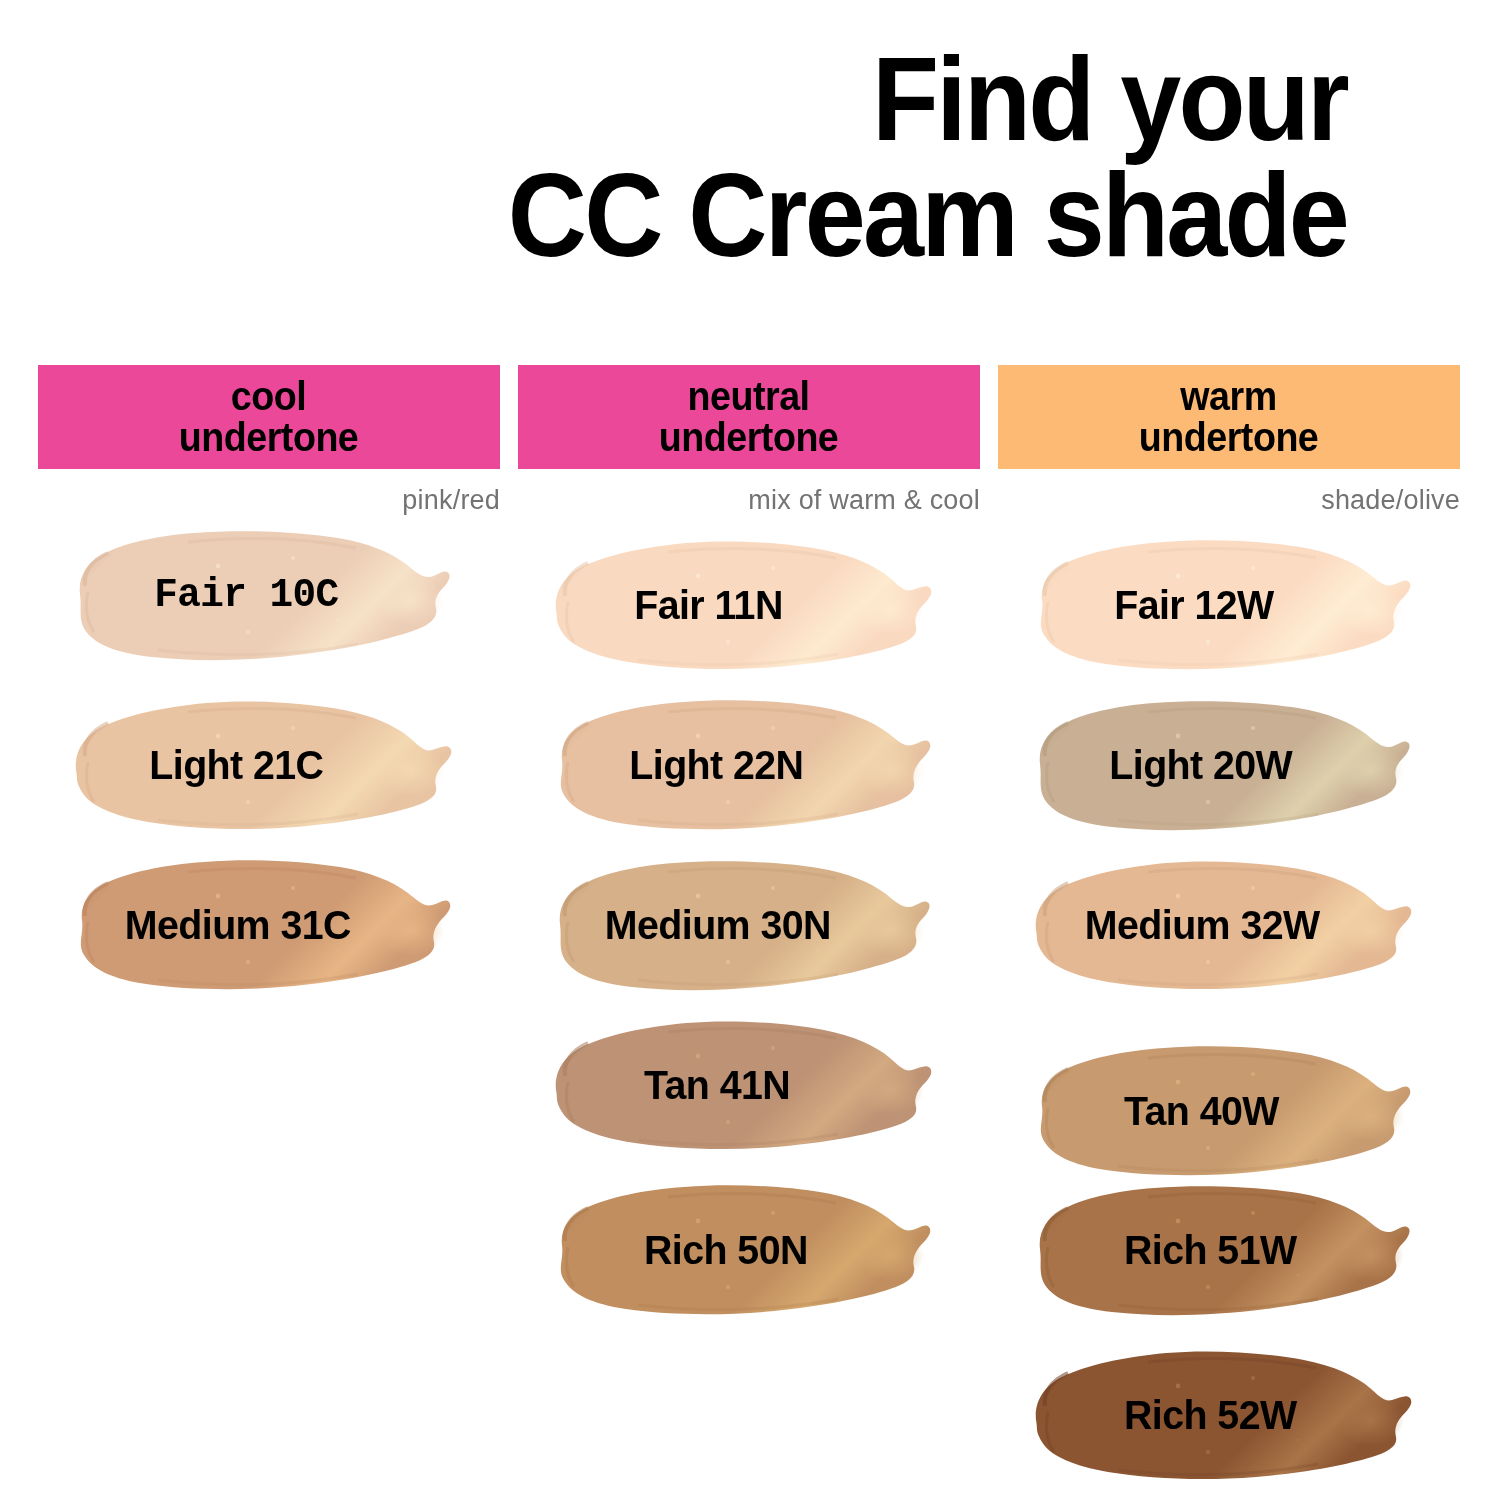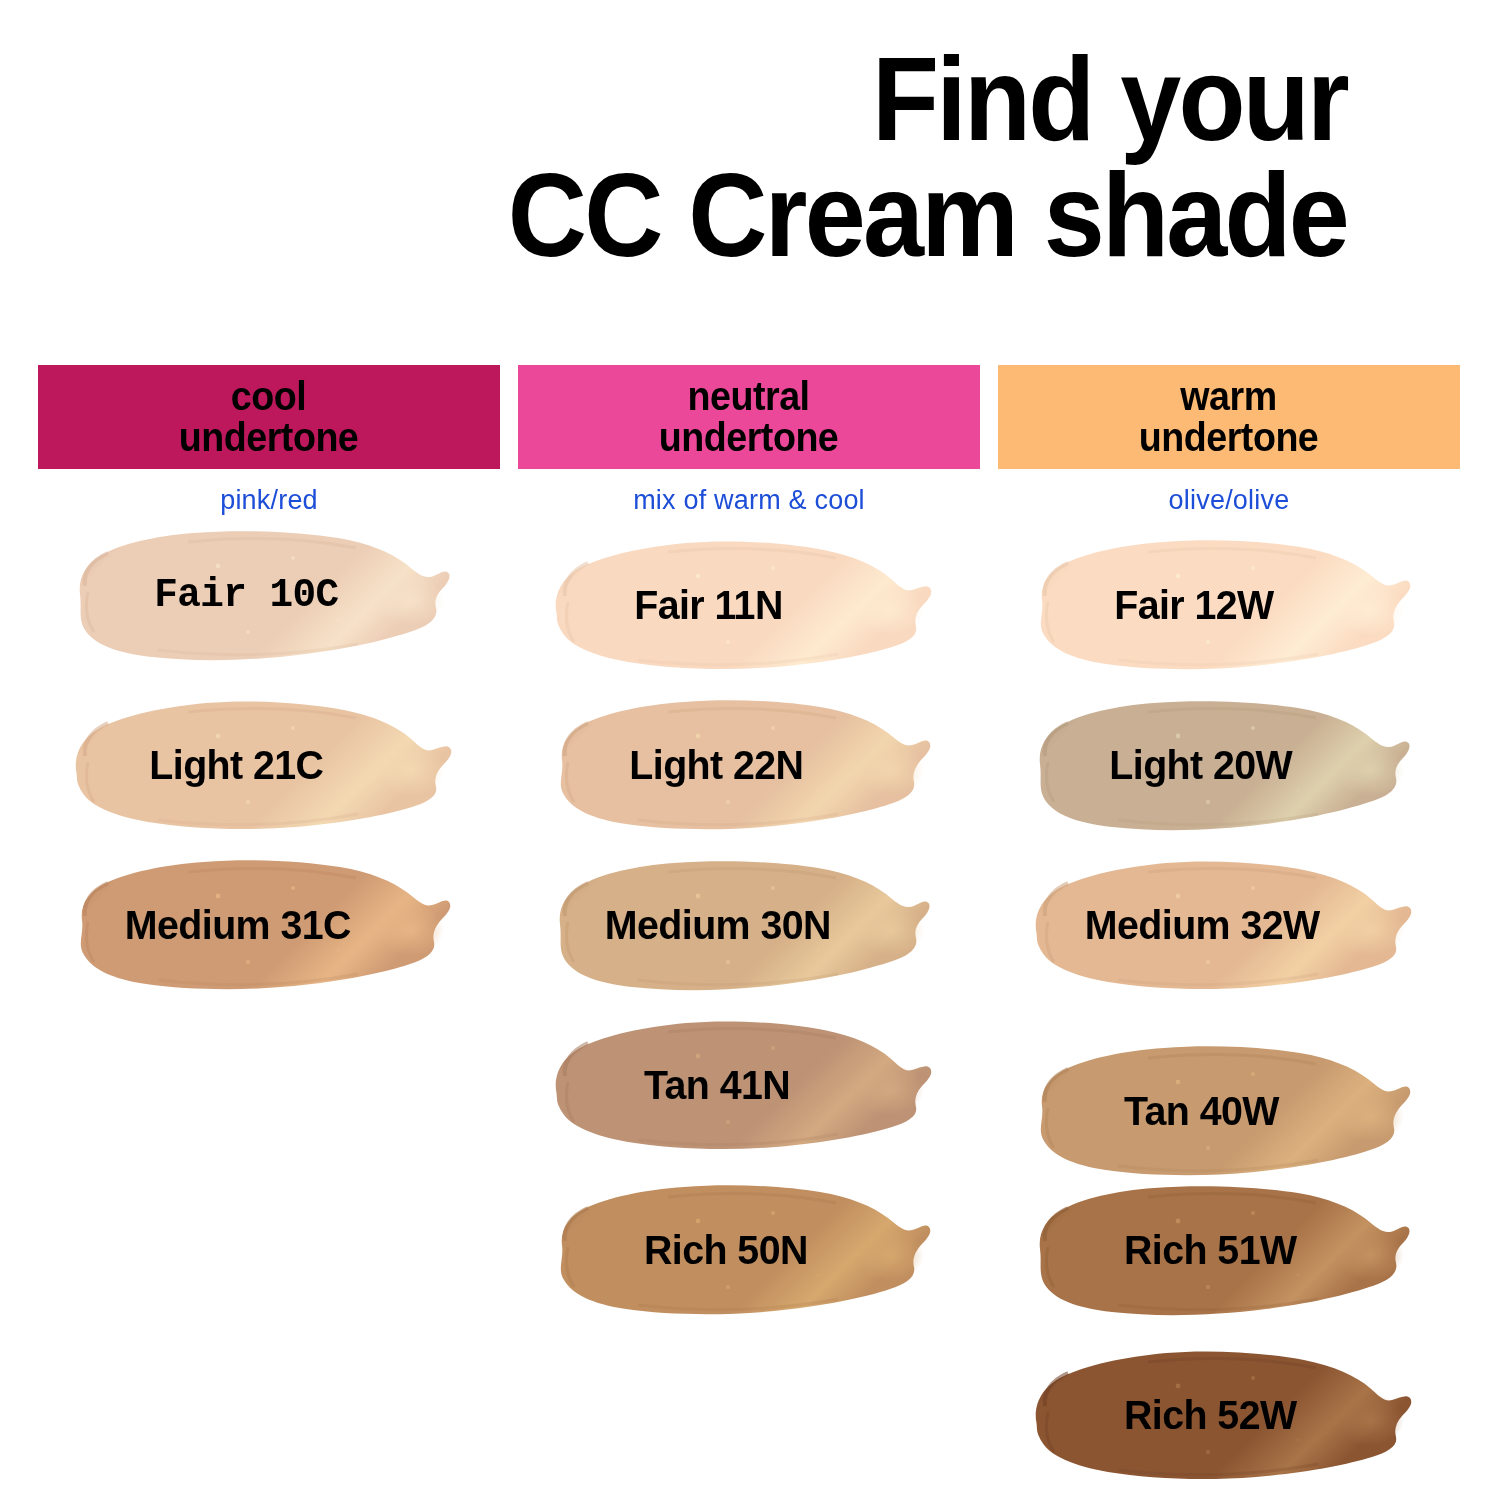--- a/index.html
+++ b/index.html
@@ -65,25 +65,25 @@
     color:#000000;
     transform:scaleX(0.94);
   }
   .band-text .ln{display:block;}
 
   .subtitle{
     position:absolute;
     top:485px;
     left:0;
     width:462px;
-    text-align:center;
+    text-align:right;
     font-size:27px;
     font-weight:300;
     letter-spacing:0.2px;
-    color:#1d4ed8;
+    color:#737373;
   }
 
   
   .swatch{
     position:absolute;
     left:0;
   }
   .swatch svg{display:block;}
   .swatch-label{
     position:absolute;
@@ -104,21 +104,21 @@
 </head>
 <body>
 
 <div class="title-block">
   <span class="title-line">Find your</span>
   <span class="title-line">CC Cream shade</span>
 </div>
 
 <div class="columns" id="columns-root">
     <div class="column col-cool">
-      <div class="band" style="background: #be185d;">
+      <div class="band" style="background: #ec4899;">
         <div class="band-text">
           <span class="ln">cool</span>
           <span class="ln">undertone</span>
         </div>
       </div>
       <div class="subtitle">pink/red</div>
       <div class="swatch" style="top: 520px; width: 420px; height: 150px; font-family: Liberation Mono, monospace;">
   <svg width="420" height="150" viewBox="0 0 420 150" xmlns="http://www.w3.org/2000/svg">
     <defs>
       <linearGradient id="sw-0-0-grad" x1="0" y1="0" x2="1" y2="0.35">
@@ -368,21 +368,21 @@
         <div class="swatch-label" style="padding-left: 120px;">Rich 50N</div>
       </div>
     </div>
     <div class="column col-warm">
       <div class="band" style="background: #fdba74;">
         <div class="band-text">
           <span class="ln">warm</span>
           <span class="ln">undertone</span>
         </div>
       </div>
-      <div class="subtitle">olive/olive</div>
+      <div class="subtitle">shade/olive</div>
       <div class="swatch" style="top: 530px; width: 420px; height: 150px;">
   <svg width="420" height="150" viewBox="0 0 420 150" xmlns="http://www.w3.org/2000/svg">
     <defs>
       <linearGradient id="sw-2-0-grad" x1="0" y1="0" x2="1" y2="0.35">
         <stop offset="0%" stop-color="#e8c5a8"></stop>
         <stop offset="14%" stop-color="#fbdcc2"></stop>
         <stop offset="72%" stop-color="#fbdcc2"></stop>
         <stop offset="88%" stop-color="#feecd3"></stop>
         <stop offset="100%" stop-color="#fbdcc2"></stop>
       </linearGradient>

